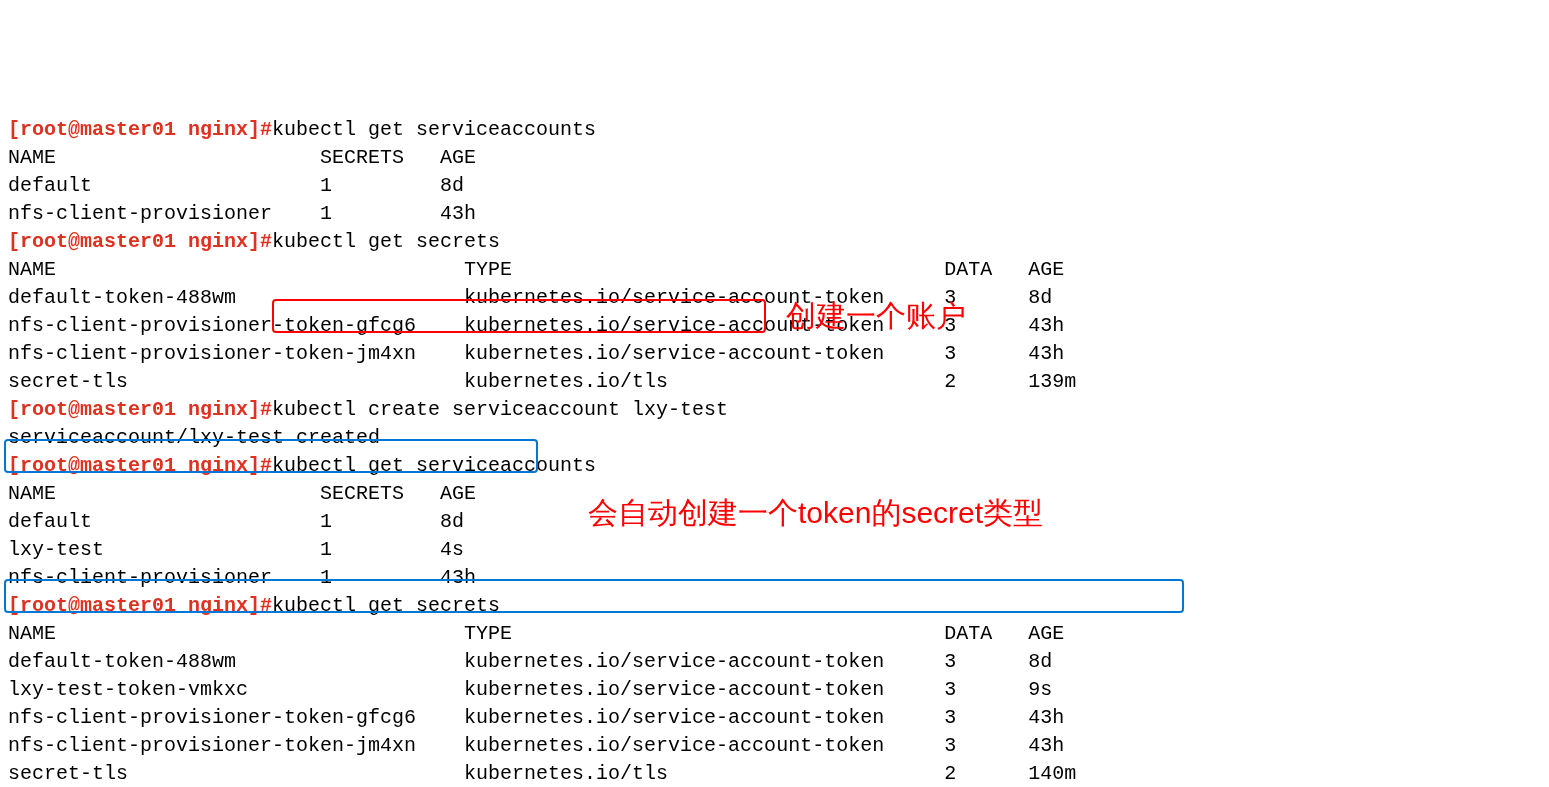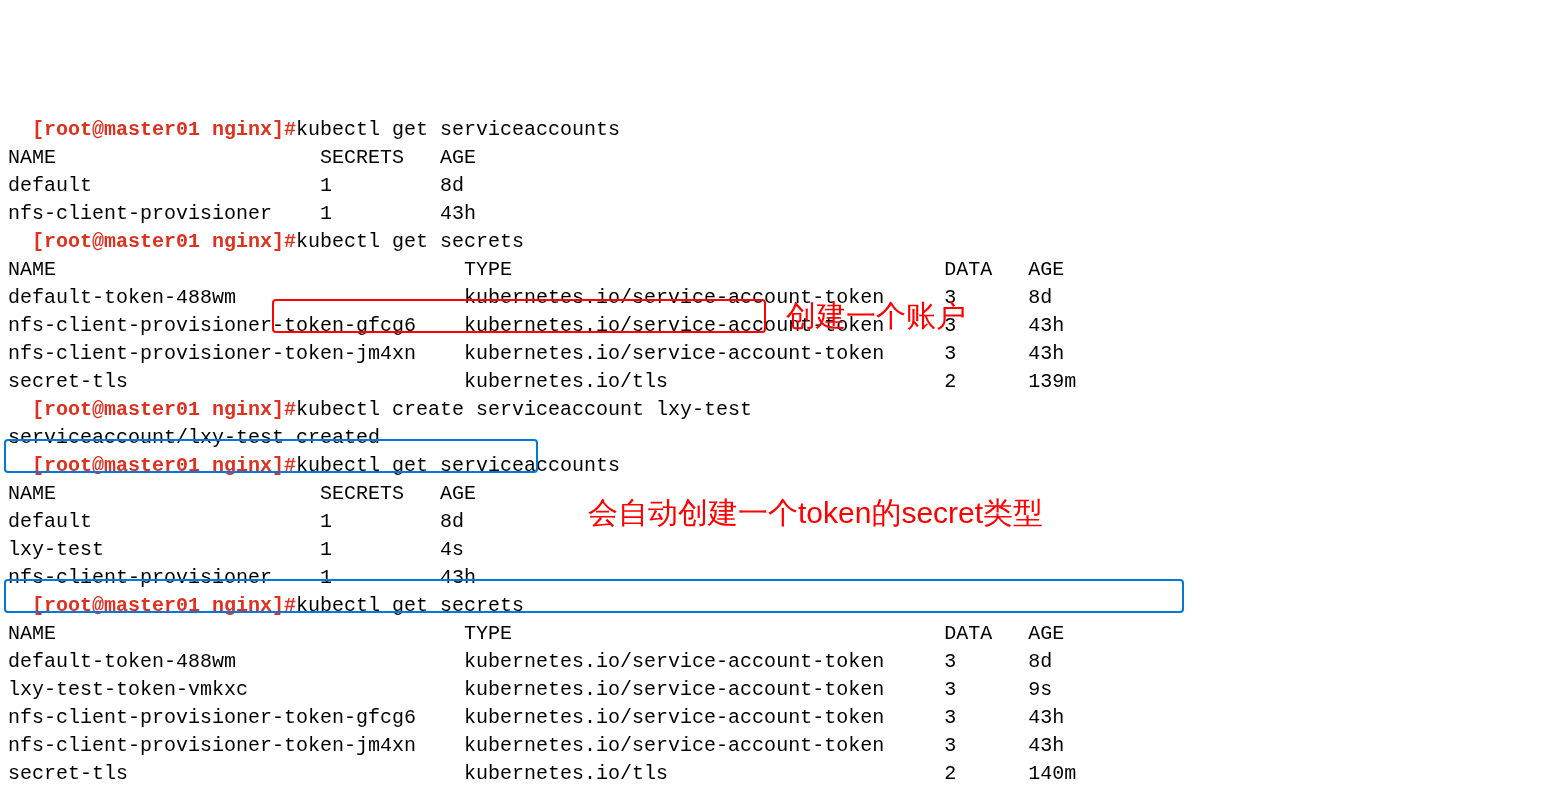--- a/index.html
+++ b/index.html
@@ -6,21 +6,21 @@
     margin: 0;
     padding: 4px 8px;
     background: #ffffff;
     font-family: "Consolas", "Courier New", monospace;
     font-size: 20px;
     line-height: 28px;
     color: #000000;
     white-space: pre;
     position: relative;
   }
-  .prompt { color: #e03020; font-weight: bold; margin-left: 24px; }
+  .prompt { color: #e03020; font-weight: bold; }
   .annot {
     position: absolute;
     color: #ff0000;
     font-family: "Microsoft YaHei", "SimSun", sans-serif;
     font-size: 30px;
     white-space: nowrap;
   }
   .box-red {
     position: absolute;
     border: 2px solid #ff0000;

